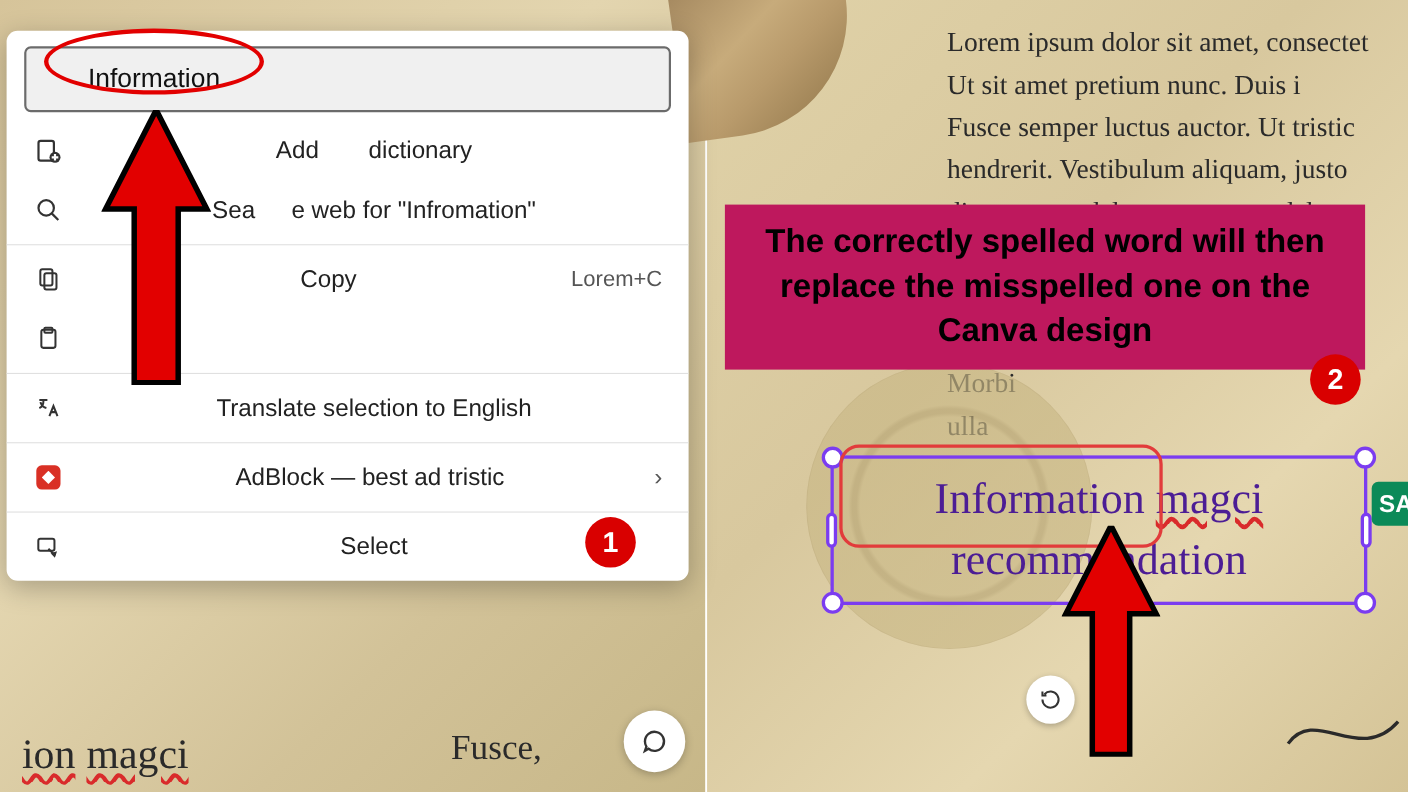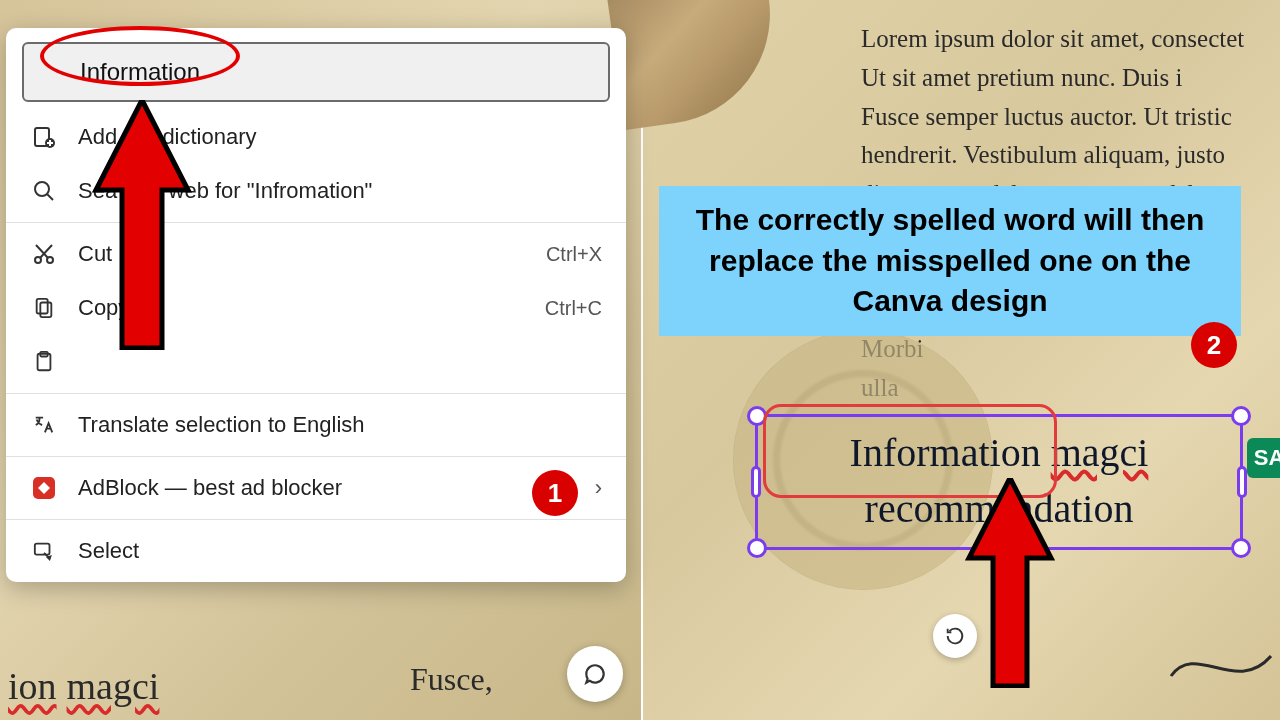--- a/index.html
+++ b/index.html
@@ -33,20 +33,21 @@
   background: #fff; border-radius: 10px;
   box-shadow: 0 6px 24px rgba(0,0,0,0.25);
   padding: 10px 0 4px;
   z-index: 5;
 }
 .menu-item {
   display: flex; align-items: center;
   padding: 14px 24px;
   font-size: 22px; color: #222;
   cursor: pointer;
+  text-align: center;
 }
 .menu-icon {
   width: 28px; height: 26px; margin-right: 20px;
   display: inline-flex; align-items: center; justify-content: center;
   flex-shrink: 0;
 }
 .menu-label { flex: 1; }
 .menu-shortcut { color: #555; font-size: 20px; }
 .menu-chevron { color: #555; font-size: 22px; }
 .menu-sep { height: 1px; background: #e0e0e0; margin: 4px 0; }
@@ -59,21 +60,21 @@
   display: flex; align-items: center;
 }
 .hl-circle {
   position: absolute;
   border: 4px solid #e20000; border-radius: 50%;
   left: 40px; top: 26px; width: 200px; height: 60px;
   z-index: 40; pointer-events: none;
 }
 .yellow-callout {
   position: absolute;
-  background: #7dd3fc; color: #000;
+  background: #be185d; color: #000;
   font-weight: 700; text-align: center;
   padding: 14px 20px;
   z-index: 30;
   font-size: 28px; line-height: 1.35;
 }
 .callout-left { left: 54px; top: 346px; width: 548px; }
 .callout-right { left: 16px; top: 186px; width: 582px; font-size: 30px; }
 .pointer-arrow {
   position: absolute; z-index: 35;
 }
@@ -82,21 +83,21 @@
 .pointer-right { left: 322px; top: 478px; }
 .step-badge {
   position: absolute; width: 46px; height: 46px; border-radius: 50%;
   background: #d90000; color: #fff; font-weight: 700;
   font-size: 26px; display: flex; align-items: center; justify-content: center;
   z-index: 40;
 }
 .badge-left { left: 532px; top: 470px; }
 .badge-right { left: 548px; top: 322px; }
 .bottom-text-left {
-  position: absolute; left: 8px; bottom: 12px;
+  position: absolute; left: 20px; bottom: 12px;
   font-family: "Times New Roman", serif;
   font-size: 38px; color: #2a2a2a;
 }
 .bottom-text-left .sp1 { text-decoration: underline wavy #d92b2b; text-underline-offset: 5px; }
 .bottom-text-left .sp2 { text-decoration: underline wavy #d92b2b; text-underline-offset: 5px; margin-left: 10px; }
 .regard-label {
   position: absolute; left: 410px; bottom: 22px;
   font-family: "Times New Roman", serif;
   font-size: 32px; color: #2a2a2a;
 }
@@ -127,21 +128,21 @@
   z-index: 10;
 }
 .handle { position: absolute; width: 20px; height: 20px; background:#fff; border:3px solid #7b3cf0; border-radius:50%; }
 .h-tl { left:-11px; top:-11px; } .h-tr { right:-11px; top:-11px; }
 .h-bl { left:-11px; bottom:-11px; } .h-br { right:-11px; bottom:-11px; }
 .hbar { position:absolute; width:10px; height:32px; background:#fff; border:3px solid #7b3cf0; border-radius:5px; top:50%; transform:translateY(-50%); }
 .hb-l { left:-7px; } .hb-r { right:-7px; }
 .sel-text {
   position: absolute; inset: 0; padding: 8px 12px;
   font-family: "Times New Roman", serif;
-  font-size: 40px; color: #0f172a; text-align: center;
+  font-size: 40px; color: #4c1d95; text-align: center;
   line-height: 1.4;
 }
 .sel-text .row1 span:first-child { }
 .sel-text .row1 .mis { text-decoration: underline wavy #d92b2b; text-underline-offset: 4px; margin-left: 10px; }
 .red-box {
   position: absolute; left: 120px; top: 404px; width: 294px; height: 94px;
   border: 3px solid #e23b3b; border-radius: 18px;
   z-index: 25; pointer-events: none;
 }
 .sa-badge {
@@ -199,41 +200,30 @@
             <path d="M15 15l6 6" stroke="#333" stroke-width="2"></path>
           </svg>
       </span>
       <span class="menu-label">
         <span>Sea</span><span style="visibility:hidden">xxx</span><span>e web for "Infromation"</span>
       </span>
     </div>
 
     <div class="menu-sep"></div>
 
-    <div class="menu-item">
-      <span class="menu-icon">
-        <svg width="24" height="24" viewBox="0 0 24 24">
-            <circle cx="6" cy="18" r="3" fill="none" stroke="#333" stroke-width="2"></circle>
-            <circle cx="18" cy="18" r="3" fill="none" stroke="#333" stroke-width="2"></circle>
-            <path d="M8 16L20 3M16 16L4 3" stroke="#333" stroke-width="2"></path>
-          </svg>
-      </span>
-      <span class="menu-label">Cut</span>
-      <span class="menu-shortcut">Ctrl+X</span>
-    </div>
 
     <div class="menu-item">
       <span class="menu-icon">
         <svg width="22" height="24" viewBox="0 0 24 24">
             <rect x="4" y="2" width="12" height="16" rx="2" fill="none" stroke="#333" stroke-width="2"></rect>
             <rect x="8" y="6" width="12" height="16" rx="2" fill="none" stroke="#333" stroke-width="2"></rect>
           </svg>
       </span>
       <span class="menu-label">Copy</span>
-      <span class="menu-shortcut">Ctrl+C</span>
+      <span class="menu-shortcut">Lorem+C</span>
     </div>
 
     <div class="menu-item" style="padding-left:24px;">
       <span class="menu-icon">
         <svg width="22" height="24" viewBox="0 0 24 24">
             <rect x="5" y="3" width="14" height="18" rx="2" fill="none" stroke="#333" stroke-width="2"></rect>
             <rect x="8" y="1" width="8" height="5" rx="1" fill="none" stroke="#333" stroke-width="2"></rect>
           </svg>
       </span>
       <span class="menu-label"></span>
@@ -249,21 +239,21 @@
       </span>
       <span class="menu-label">Translate selection to English</span>
     </div>
 
     <div class="menu-sep"></div>
 
     <div class="menu-item">
       <span class="menu-icon">
           <span class="adblock-ico"></span>
         </span>
-      <span class="menu-label">AdBlock — best ad blocker</span>
+      <span class="menu-label">AdBlock — best ad tristic</span>
       <span class="menu-chevron">›</span>
     </div>
 
     <div class="menu-sep"></div>
 
     <div class="menu-item">
       <span class="menu-icon">
         <svg width="24" height="22" viewBox="0 0 24 24">
             <rect x="2" y="4" width="16" height="12" rx="2" fill="none" stroke="#333" stroke-width="2"></rect>
             <path d="M12 14l7 7M16 19l3-1-1 3z" stroke="#333" stroke-width="2" fill="#333"></path>

